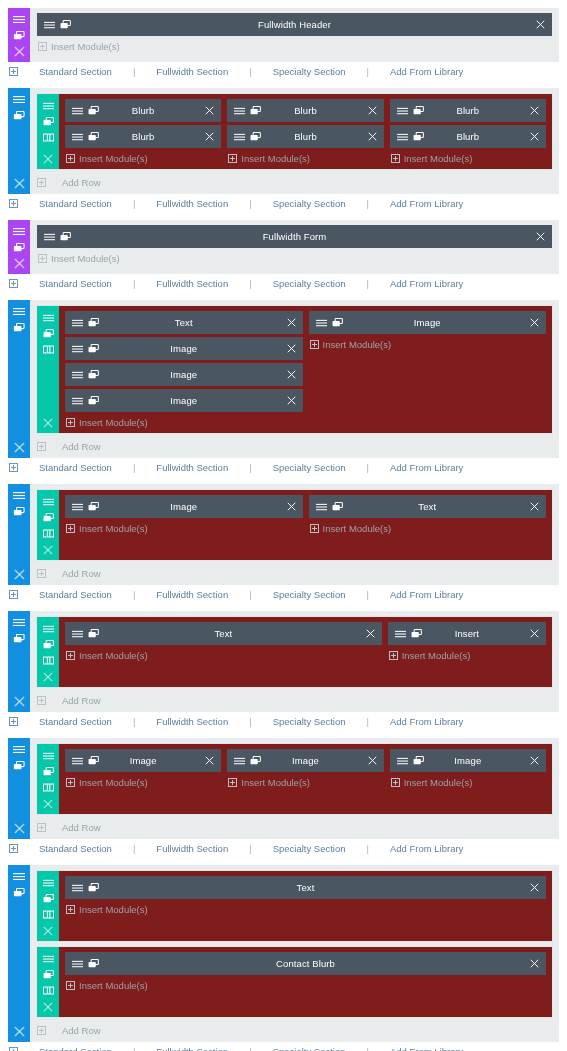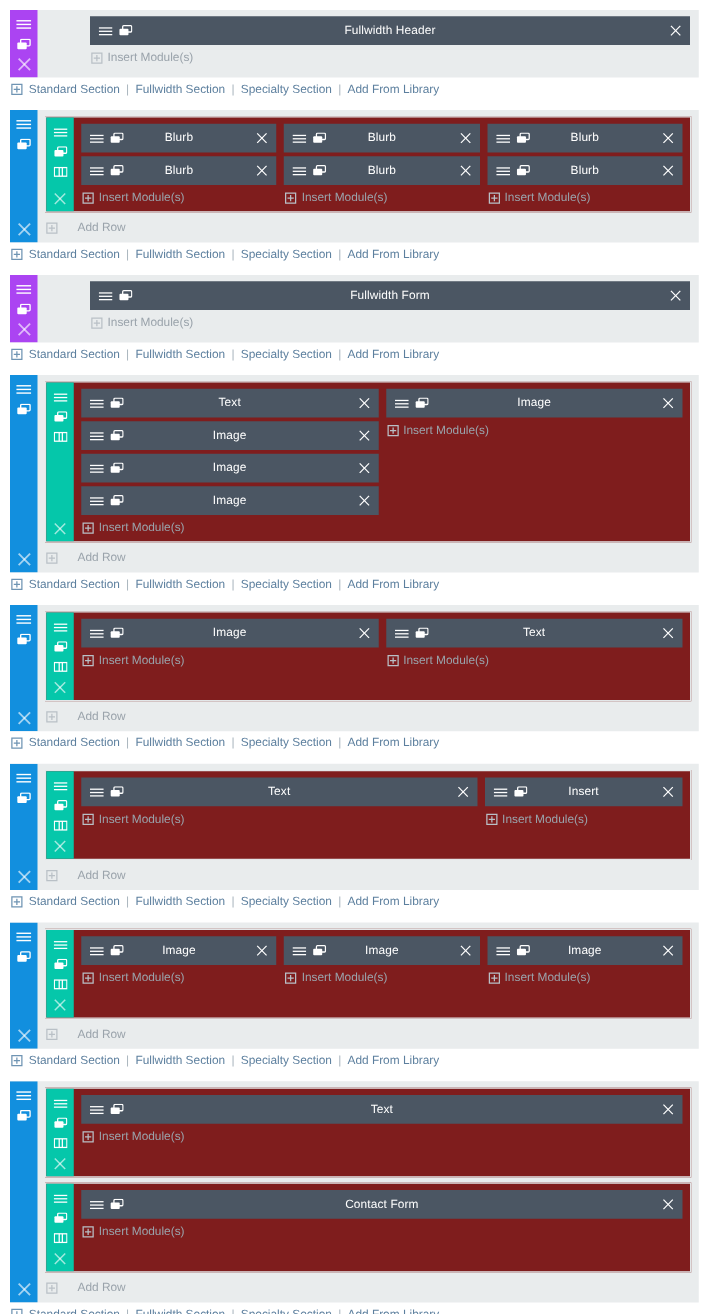--- a/index.html
+++ b/index.html
@@ -12,21 +12,21 @@
   body{ padding:0 0 6px 0; }
 
   
   .section-wrap{ width:567px; padding:0 8px; }
   .section{
     display:flex; align-items:stretch;
     background:#e9eced;
     margin-top:8px;
     overflow:hidden;
   }
-  .section.fullwidth{ background:#e9eced;gap:35px; }
+  .section.fullwidth{ background:#e9eced; }
 
   
   .rail{
     width:22px; flex:0 0 22px;
     display:flex; flex-direction:column;
     align-items:center;
     padding:5px 0 4px 0;
   }
   .rail.blue{ background:#128fde; }
   .rail.purple{ background:#a13ff0; background:#ab44f2; }
@@ -96,21 +96,21 @@
   .row-body{
     flex:1 1 auto; min-width:0;
     display:flex; gap:6px;
     padding:5px 6px 4px 6px;
   }
   .col{ flex:1 1 0; min-width:0; }
   .col.w2{ flex:2 1 0; }
 
   
   .sectionlinks{
-    display:flex; align-items:center; gap:5px;
+    display:flex; align-items:center; gap:21px;
     padding:4px 0 3px 9px;
     font-size:9.5px; color:#5c7f9e;
   }
   .sectionlinks .sl{ cursor:pointer; color:#5c7f9e; }
   .sectionlinks .sep{ color:#a9b4bd; }
   .sectionlinks .plusbox{ border-color:#6f94b3; }
   .sectionlinks .plusbox:before,
   .sectionlinks .plusbox:after{ background:#6f94b3; }
 
   .fw-body{ padding:5px 7px 4px 7px; }
@@ -1296,21 +1296,21 @@
                       </svg>
                     </span>
                     <span>
                       <svg width="11" height="9" viewBox="0 0 14 11">
                         <rect x="4" y="0.5" width="9.2" height="6.4" rx="1" fill="none" stroke="#ffffff" stroke-width="1.3"></rect>
                         <rect x="0.7" y="3.6" width="9.2" height="6.6" rx="1" fill="#ffffff"></rect>
                         <rect x="2.2" y="5" width="6.2" height="3.8" rx="0.5" fill="none" stroke="#ffffff" stroke-width="0"></rect>
                       </svg>
                     </span>
                   </span>
-                  <span class="m-title">Contact Form</span>
+                  <span class="m-title">Contact Blurb</span>
                   <span class="m-x">
                     <svg width="9" height="9" viewBox="0 0 12 12">
                       <line x1="1" y1="1" x2="11" y2="11" stroke="#ffffff" stroke-width="1.3"></line>
                       <line x1="11" y1="1" x2="1" y2="11" stroke="#ffffff" stroke-width="1.3"></line>
                     </svg>
                   </span>
                 </div>
                 <div class="insert">
                   <span class="plusbox"></span>
                   <span>Insert Module(s)</span>

